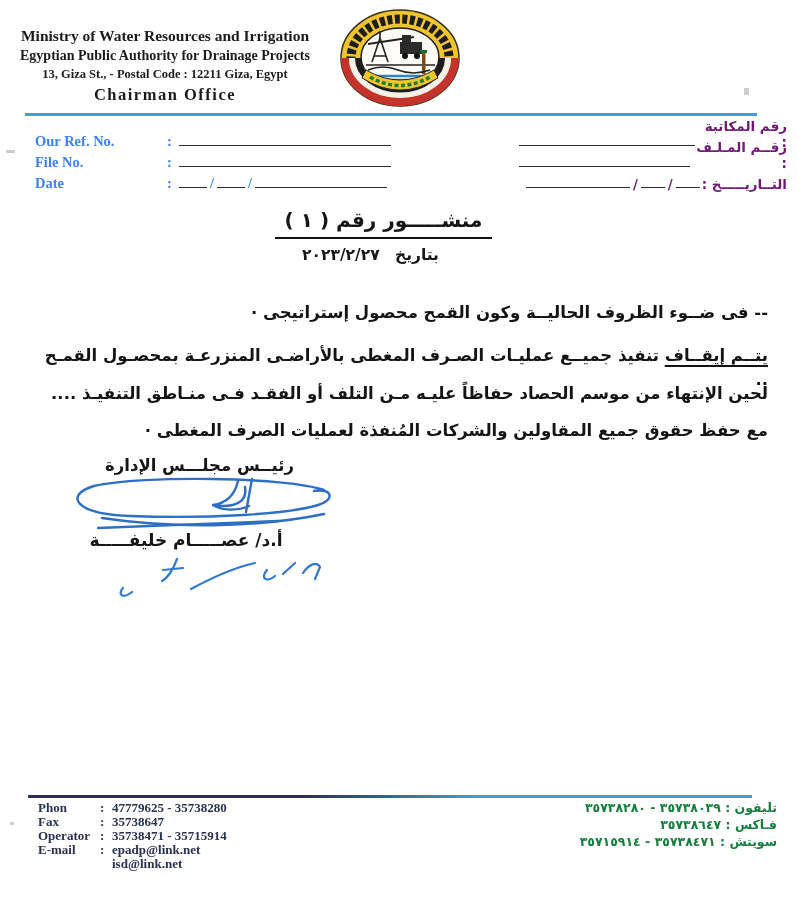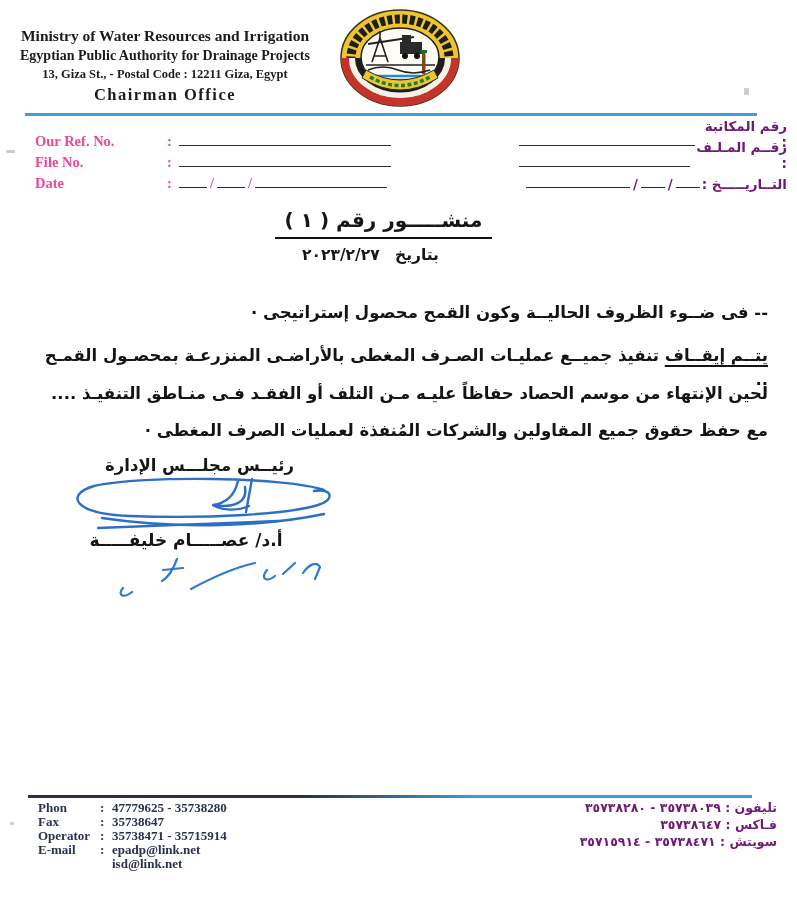--- a/index.html
+++ b/index.html
@@ -15,21 +15,21 @@
   .ar-header{position:absolute;left:465px;top:18px;width:330px;text-align:center;
              font-weight:bold;color:#1b1b1b;}
   .ar-h1{font-size:14.5px;line-height:21px;}
   .ar-h2{font-size:17.5px;line-height:24px;}
   .ar-h3{font-size:12.5px;line-height:20px;}
   .ar-h4{font-size:15.5px;line-height:22px;}
   .logo{position:absolute;left:338px;top:8px;width:124px;height:104px;}
   .rule-top{position:absolute;left:25px;top:113px;width:732px;height:3px;background:#3f9fd4;}
   
   .ref-left{position:absolute;left:35px;top:129px;width:365px;
-            font-family:"Liberation Serif",serif;font-weight:bold;font-size:14.5px;color:#ec4899;}
+            font-family:"Liberation Serif",serif;font-weight:bold;font-size:14.5px;color:#3b82f6;}
   .ref-row{display:flex;align-items:flex-end;height:21px;}
   .ref-label{width:132px;}
   .colon{width:10px;}
   .ln{border-bottom:1.6px solid #2b2b2b;height:2px;margin:0 2px 4px 2px;}
   .ln-long{width:212px;}
   .ln-s{width:28px;}
   .ln-m{width:132px;}
   .slash{margin:0 1px;}
   .ref-right{position:absolute;right:10px;top:129px;width:270px;
              font-weight:bold;font-size:13.5px;color:#701a75;}
@@ -56,21 +56,21 @@
   
   .rule-bottom{position:absolute;left:28px;top:795px;width:724px;height:3px;
                background:linear-gradient(to right,#2a3150 0%,#2a3150 38%,#3f9fd4 62%,#3f9fd4 100%);}
   .foot-left{position:absolute;left:38px;top:801px;width:300px;
              font-family:"Liberation Serif",serif;font-weight:bold;font-size:13px;
              color:#2a3150;line-height:14px;}
   .f-row{display:flex;height:14px;}
   .f-label{width:62px;}
   .f-colon{width:12px;}
   .foot-right{position:absolute;right:20px;top:799px;width:280px;text-align:right;
-              font-weight:bold;font-size:12.5px;color:#701a75;line-height:17px;}
+              font-weight:bold;font-size:12.5px;color:#15803d;line-height:17px;}
   .fr-row{height:17px;}
   
   .speck{position:absolute;background:#8b8f98;opacity:.45;border-radius:1px;}
 </style>
 </head>
 <body>
 
 <div class="page">
 
   <div class="en-header">

